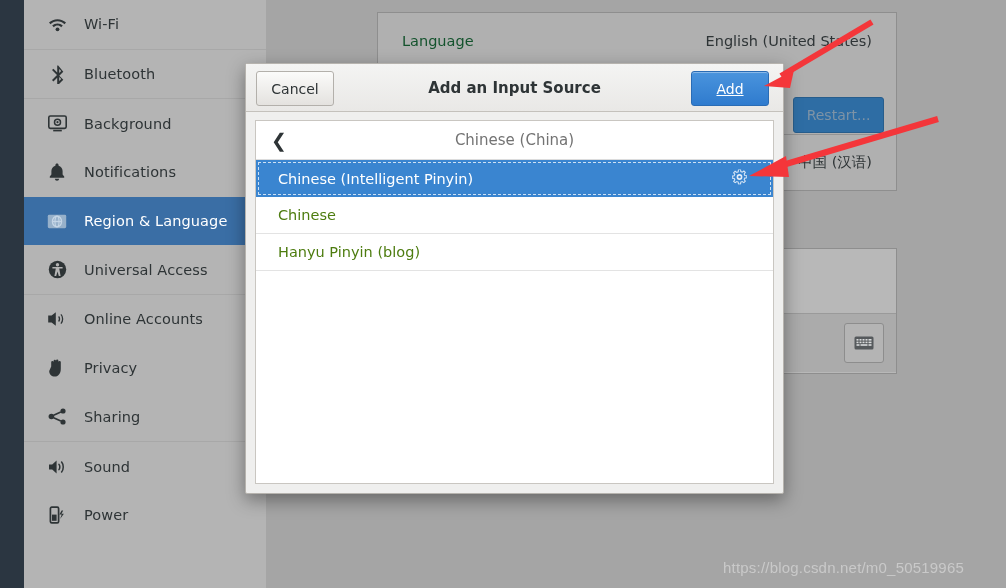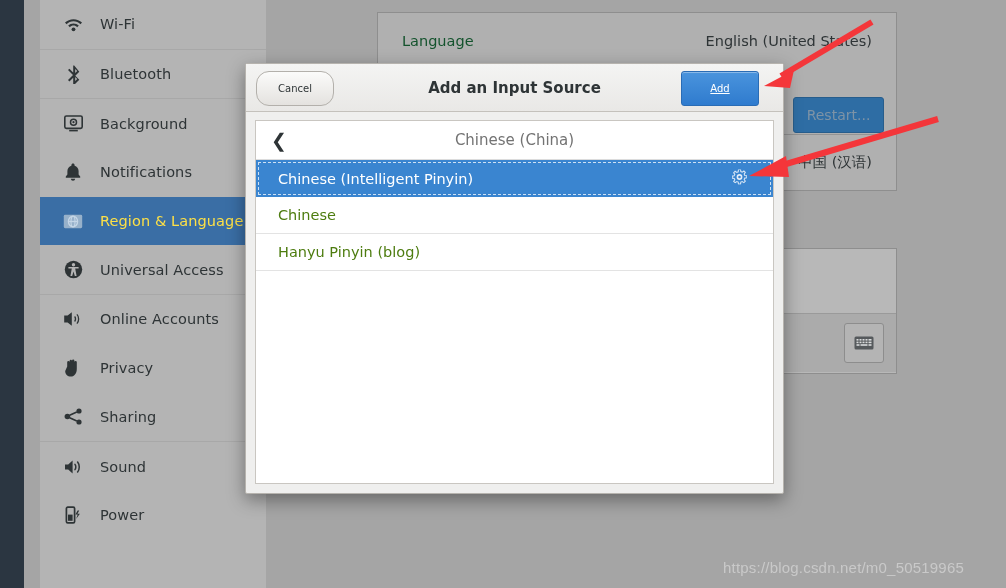--- a/index.html
+++ b/index.html
@@ -10,26 +10,26 @@
     overflow:hidden;
     position:relative;
     -webkit-font-smoothing:antialiased;
   }
   #root{position:absolute;inset:0;}
 
   
   .edge-left{position:absolute;left:0;top:0;width:24px;height:588px;background:#2b3641;}
 
   
-  .sidebar{position:absolute;left:40px;top:0;width:242px;height:588px;background:#b4b4b4;}
+  .sidebar{position:absolute;left:24px;top:0;width:242px;height:588px;background:#b4b4b4;}
   .side-item{position:relative;height:48.7px;display:flex;align-items:center;padding-left:20px;box-sizing:border-box;}
   .side-item .ico{width:26px;height:20px;display:flex;align-items:center;justify-content:center;margin-right:14px;flex:0 0 auto;color:#2e3436;}
   .side-item .lbl{font-size:14.5px;color:#2e3436;letter-spacing:.1px;white-space:nowrap;}
   .side-item.sel{background:#3a6ea5;}
-  .side-item.sel .lbl{color:#fde047;}
+  .side-item.sel .lbl{color:#ffffff;}
   .side-item.sel .ico{color:#9fb6cd;}
   .side-sep{height:1px;background:#a8a8a8;margin:0 0 0 0;}
 
   
   .content{position:absolute;left:266px;top:0;right:5px;bottom:0;background:#a5a5a5;}
   .panel{position:absolute;background:#b0b0b0;border:1px solid #8e8e8e;}
   .panel-row{display:flex;align-items:center;justify-content:space-between;height:55px;padding:0 24px;box-sizing:border-box;}
   .panel-row .k{font-size:14.5px;color:#14532d;}
   .panel-row .v{font-size:14.5px;color:#2e3436;}
   .panel-div{height:1px;background:#949494;}
@@ -56,30 +56,30 @@
   .dlg-head{
     position:relative;height:47px;
     background:linear-gradient(#f4f4f3,#e9e8e6);
     border-bottom:1px solid #c4c1bc;
     display:flex;align-items:center;justify-content:center;
   }
   .dlg-title{font-size:15px;font-weight:bold;color:#2e3436;}
   .btn-cancel{
     position:absolute;left:10px;top:7px;width:76px;height:33px;
     background:linear-gradient(#fbfbfa,#e4e2df);
-    border:1px solid #b3b0ab;border-radius:13px;
-    display:flex;align-items:center;justify-content:center;
-    font-size:10px;color:#2e3436;
+    border:1px solid #b3b0ab;border-radius:3px;
+    display:flex;align-items:center;justify-content:center;
+    font-size:14px;color:#2e3436;
   }
   .btn-add{
-    position:absolute;right:24px;top:7px;width:76px;height:33px;
+    position:absolute;right:14px;top:7px;width:76px;height:33px;
     background:linear-gradient(#4a94dd,#2f7bce);
     border:1px solid #2a6cb5;border-radius:3px;
     display:flex;align-items:center;justify-content:center;
-    font-size:10px;color:#ffffff;
+    font-size:14px;color:#ffffff;
     box-shadow:inset 0 1px 0 rgba(255,255,255,.35);
     text-decoration:underline;
   }
   .dlg-body{position:absolute;left:9px;top:56px;right:9px;bottom:9px;background:#ffffff;border:1px solid #c9c6c1;overflow:hidden;}
   .sub-head{
     position:relative;height:38px;background:#ffffff;
     border-bottom:1px solid #dcdcdc;
     display:flex;align-items:center;justify-content:center;
   }
   .sub-head .back{

